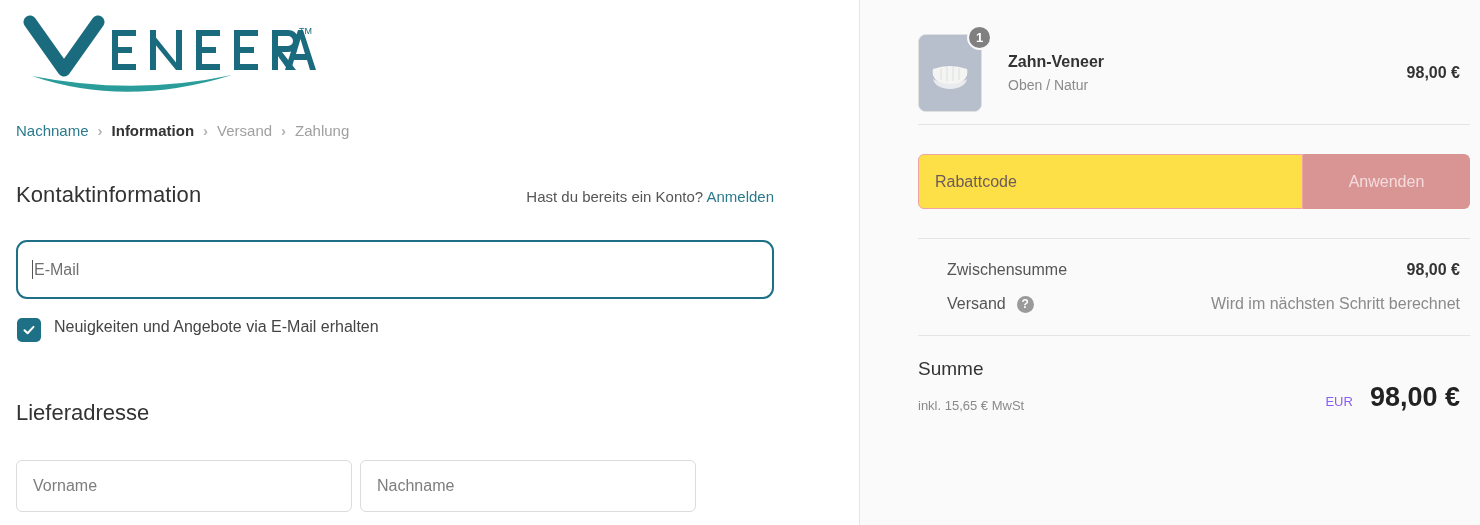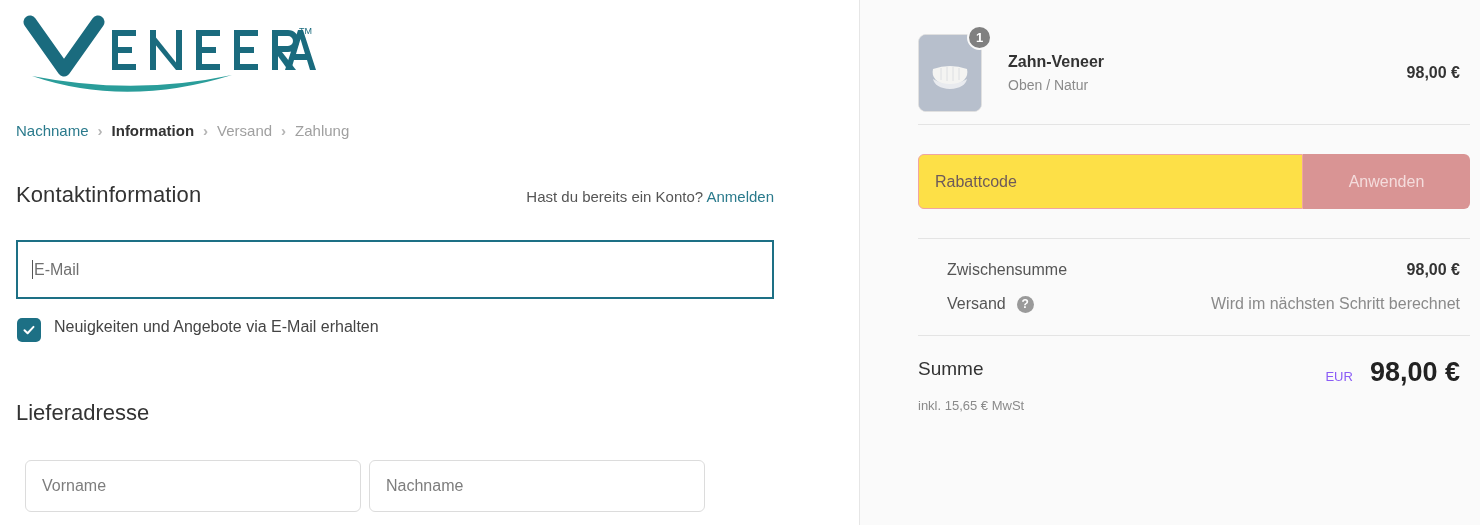--- a/index.html
+++ b/index.html
@@ -89,21 +89,21 @@
   }
 
   
   .email-field {
     position: absolute;
     left: 16px;
     top: 240px;
     width: 758px;
     height: 59px;
     border: 2px solid #1d7085;
-    border-radius: 0;
+    border-radius: 11px;
     background: #ffffff;
     display: flex;
     align-items: center;
     padding: 0 14px;
   }
   .caret {
     width: 1px;
     height: 19px;
     background: #555555;
     margin-right: 1px;
@@ -146,21 +146,20 @@
     font-weight: normal;
     color: #333333;
   }
   .name-row {
     position: absolute;
     left: 16px;
     top: 460px;
     width: 680px;
     display: flex;
     gap: 8px;
-    margin-left: 9px;
   }
   .text-input {
     width: 371px;
     height: 52px;
     border: 1px solid #dcdcdc;
     border-radius: 6px;
     background: #ffffff;
     display: flex;
     align-items: center;
     padding: 0 16px;
@@ -324,21 +323,21 @@
     align-items: center;
     justify-content: center;
     margin-left: 11px;
     cursor: pointer;
     line-height: 1;
   }
 
   
   .grand {
     display: flex;
-    align-items: flex-start;
+    align-items: flex-end;
     justify-content: space-between;
     padding: 21px 0 0 0;
   }
   .grand-left { }
   .grand-title {
     font-size: 19px;
     color: #333333;
     line-height: 24px;
   }
   .grand-sub {

